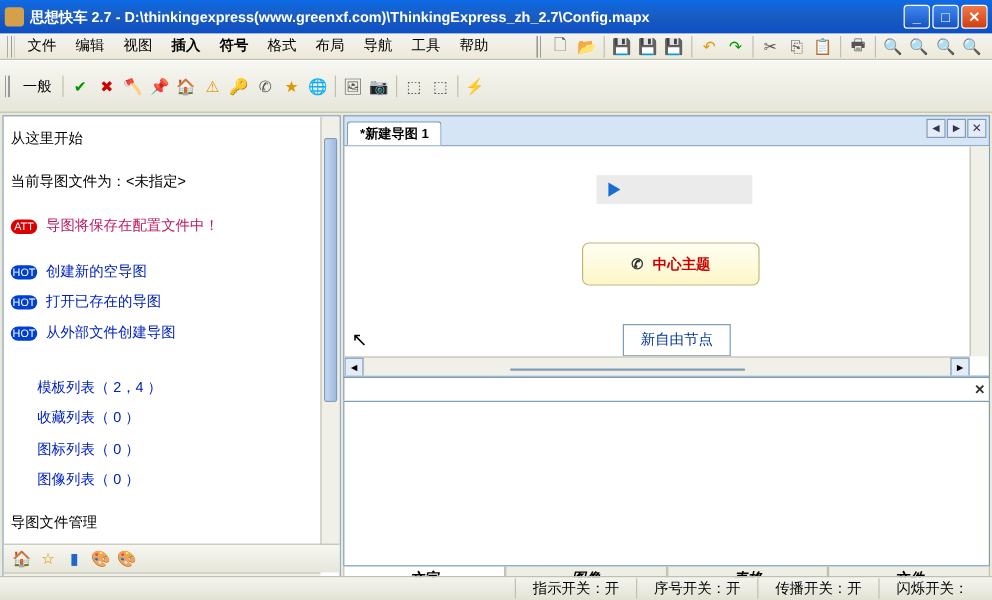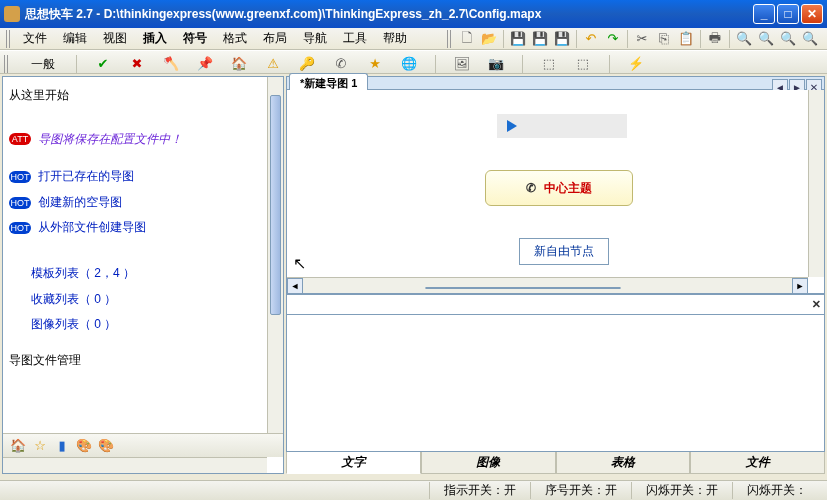--- a/index.html
+++ b/index.html
@@ -11,45 +11,45 @@
 .titlebar .title { flex: 1; font-size: 12px; white-space: nowrap; overflow: hidden; }
 .winbtn { width: 22px; height: 20px; margin-left: 2px; display: flex; align-items: center; justify-content: center; border: 1px solid #fff; border-radius: 3px; background: linear-gradient(#3f86f0,#1654c0); color:#fff; font-weight:bold; font-size:12px; }
 .winbtn.close { background: linear-gradient(#f07a4a,#d43c0c); }
 
 
 .menubar { height: 22px; background: linear-gradient(#f4f4f0,#ece9d8); border-bottom: 1px solid #c0c0b0; display: flex; align-items: center; padding: 0 6px; }
 .menubar span { padding: 2px 8px; }
 .menubar .bold { font-weight: bold; }
 
 
-.toolbar { height: 24px; background: linear-gradient(#f7f7f2,#e6e6da); border-top: 1px solid #fff; border-bottom: 1px solid #c0c0b0; display: flex; align-items: flex-end; padding: 0 4px; gap: 12px; }
+.toolbar { height: 44px; background: linear-gradient(#f7f7f2,#e6e6da); border-top: 1px solid #fff; border-bottom: 1px solid #c0c0b0; display: flex; align-items: center; padding: 0 4px; }
 .grip { width: 6px; height: 18px; margin-right: 3px; background: repeating-linear-gradient(90deg,#999,#999 1px,transparent 1px,transparent 3px); }
 .tbtn { width: 20px; height: 20px; margin: 0 1px; display: flex; align-items: center; justify-content: center; font-size: 13px; color: #555; border-radius: 2px; }
 .sep { width: 1px; height: 18px; background: #c0c0b0; margin: 0 3px; }
 .spacer { flex: 1; }
 
 
 .main { display: flex; height: 402px; position: relative; }
 .sidebar { width: 282px; background: #fff; border: 1px solid #7f9db9; margin: 2px; position: relative; overflow: hidden; }
 .side-scroll { position: absolute; right: 0; top: 0; bottom: 18px; width: 16px; background: #f0f0e8; border-left: 1px solid #c0c0b0; }
 .side-scroll-h { position: absolute; left: 0; right: 16px; bottom: 0; height: 16px; background: #f0f0e8; border-top: 1px solid #c0c0b0; }
 .side-thumb { position: absolute; left: 2px; right: 2px; top: 18px; height: 220px; background: linear-gradient(90deg,#c7d8f3,#9fb9e0); border-radius: 2px; border: 1px solid #7f9db9; }
 .side-content { padding: 6px; line-height: 1.8; }
 .side-content h4 { font-size: 12px; font-weight: normal; margin: 2px 0; }
 .side-line { margin: 4px 0; }
 .side-link { color: #0020c0; }
-.side-red { color: #6d28d9; font-style: italic; }
+.side-red { color: #be185d; }
 .badge { display: inline-block; width: 22px; height: 12px; border-radius: 6px; font-size: 9px; color: #fff; text-align: center; line-height: 12px; margin-right: 4px; vertical-align: middle; }
 .badge-red { background: #d80000; }
 .badge-blue { background: #0040d0; }
 .side-bottom-tb { position: absolute; left: 0; right: 0; bottom: 16px; height: 24px; background: linear-gradient(#f7f7f2,#e6e6da); border-top: 1px solid #c0c0b0; display: flex; align-items: center; padding: 0 4px; }
 
 
 .right { flex: 1; display: flex; flex-direction: column; margin: 2px 2px 2px 0; }
-.tabstrip { height: 14px; background: #d6e5f5; border: 1px solid #7f9db9; display: flex; align-items: center; padding: 0 2px; position: relative; }
+.tabstrip { height: 26px; background: #d6e5f5; border: 1px solid #7f9db9; display: flex; align-items: flex-end; padding: 0 2px; position: relative; }
 .tab { height: 20px; background: #fff; border: 1px solid #7f9db9; border-bottom: none; padding: 2px 10px 0; font-weight: bold; font-size: 11px; border-radius: 3px 3px 0 0; }
 .tab-arrows { position: absolute; right: 2px; top: 2px; display: flex; }
 .tab-arrows div { width: 16px; height: 16px; background: #e4ecf7; border: 1px solid #7f9db9; margin-left: 1px; display: flex; align-items: center; justify-content: center; font-size: 10px; color: #335; }
 .canvas-wrap { flex: 1; border: 1px solid #7f9db9; border-top: none; background: #fff; position: relative; overflow: hidden; min-height: 180px; }
 .canvas-scroll-h { position: absolute; left: 0; right: 16px; bottom: 0; height: 16px; background: #f0f0e8; border-top: 1px solid #c0c0b0; display: flex; align-items: center; }
 .canvas-scroll-h .arrow { width: 16px; height: 16px; display: flex; align-items: center; justify-content: center; background: #e4ecf7; border: 1px solid #7f9db9; font-size: 9px; }
 .canvas-scroll-h .track { flex: 1; position: relative; }
 .canvas-scroll-h .hthumb { position: absolute; left: 25%; width: 40%; top: 1px; bottom: 1px; background: linear-gradient(#c7d8f3,#9fb9e0); border: 1px solid #7f9db9; border-radius: 2px; }
 .canvas-scroll-v { position: absolute; right: 0; top: 0; bottom: 16px; width: 16px; background: #f0f0e8; border-left: 1px solid #c0c0b0; }
 
@@ -147,42 +147,46 @@
   <div class="tbtn" style="color:#c33">⚡</div>
 </div>
 
 <div class="main">
 
   <div class="sidebar">
     <div style="position:absolute;right:0;top:-1px;width:14px;height:14px;background:#e4ecf7;border:1px solid #7f9db9;font-size:9px;text-align:center;line-height:12px">✕</div>
     <div class="side-content">
       <h4>从这里开始</h4>
       <div style="height:8px"></div>
+      <div class="side-line">
+        <span>当前导图文件为：</span><span>&lt;未指定&gt;</span>
+      </div>
       <div style="height:8px"></div>
       <div class="side-line">
         <span class="badge badge-red">ATT</span>
         <span class="side-red">导图将保存在配置文件中！</span>
       </div>
       <div style="height:8px"></div>
       <div class="side-line">
         <span class="badge badge-blue">HOT</span>
+        <span class="side-link">创建新的空导图</span>
+      </div>
+      <div class="side-line">
+        <span class="badge badge-blue">HOT</span>
         <span class="side-link">打开已存在的导图</span>
-      </div>
-      <div class="side-line">
-        <span class="badge badge-blue">HOT</span>
-        <span class="side-link">创建新的空导图</span>
       </div>
       <div class="side-line">
         <span class="badge badge-blue">HOT</span>
         <span class="side-link">从外部文件创建导图</span>
       </div>
       <div style="height:8px"></div>
       <div style="height:8px"></div>
       <div class="side-line side-link" style="margin-left:22px">模板列表（ 2，4 ）</div>
       <div class="side-line side-link" style="margin-left:22px">收藏列表（ 0 ）</div>
+      <div class="side-line side-link" style="margin-left:22px">图标列表（ 0 ）</div>
       <div class="side-line side-link" style="margin-left:22px">图像列表（ 0 ）</div>
       <div style="height:8px"></div>
       <h4>导图文件管理</h4>
     </div>
     <div class="side-scroll">
         <div class="side-thumb"></div>
       </div>
     <div class="side-bottom-tb">
       <div class="tbtn">🏠</div>
       <div class="tbtn" style="color:#d90">☆</div>
@@ -230,15 +234,15 @@
       <div class="dtab">图像</div>
       <div class="dtab">表格</div>
       <div class="dtab">文件</div>
     </div>
   </div>
 </div>
 
 <div class="statusbar">
   <div class="sb-cell">指示开关：开</div>
   <div class="sb-cell">序号开关：开</div>
-  <div class="sb-cell">闪烁开关：开</div>
+  <div class="sb-cell">传播开关：开</div>
   <div class="sb-cell">闪烁开关：</div>
 </div>
 
 </body></html>

